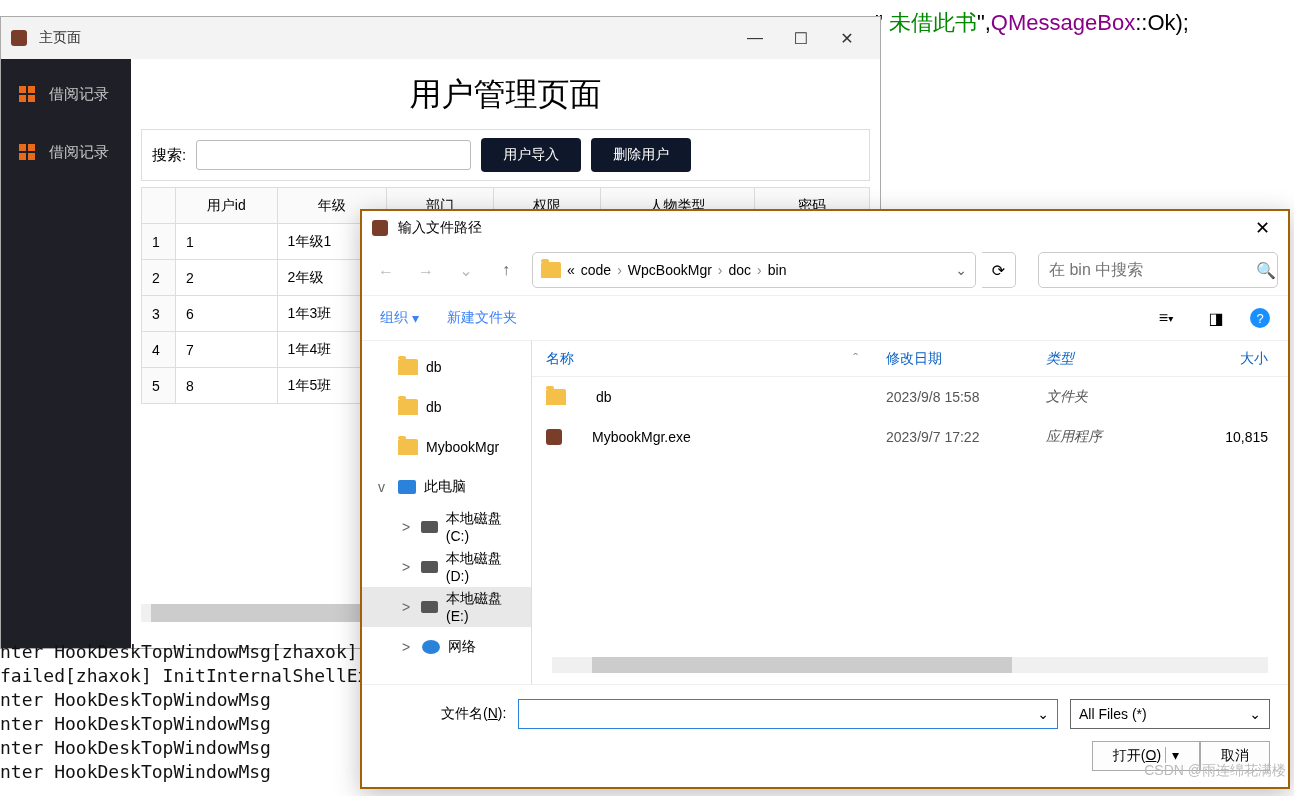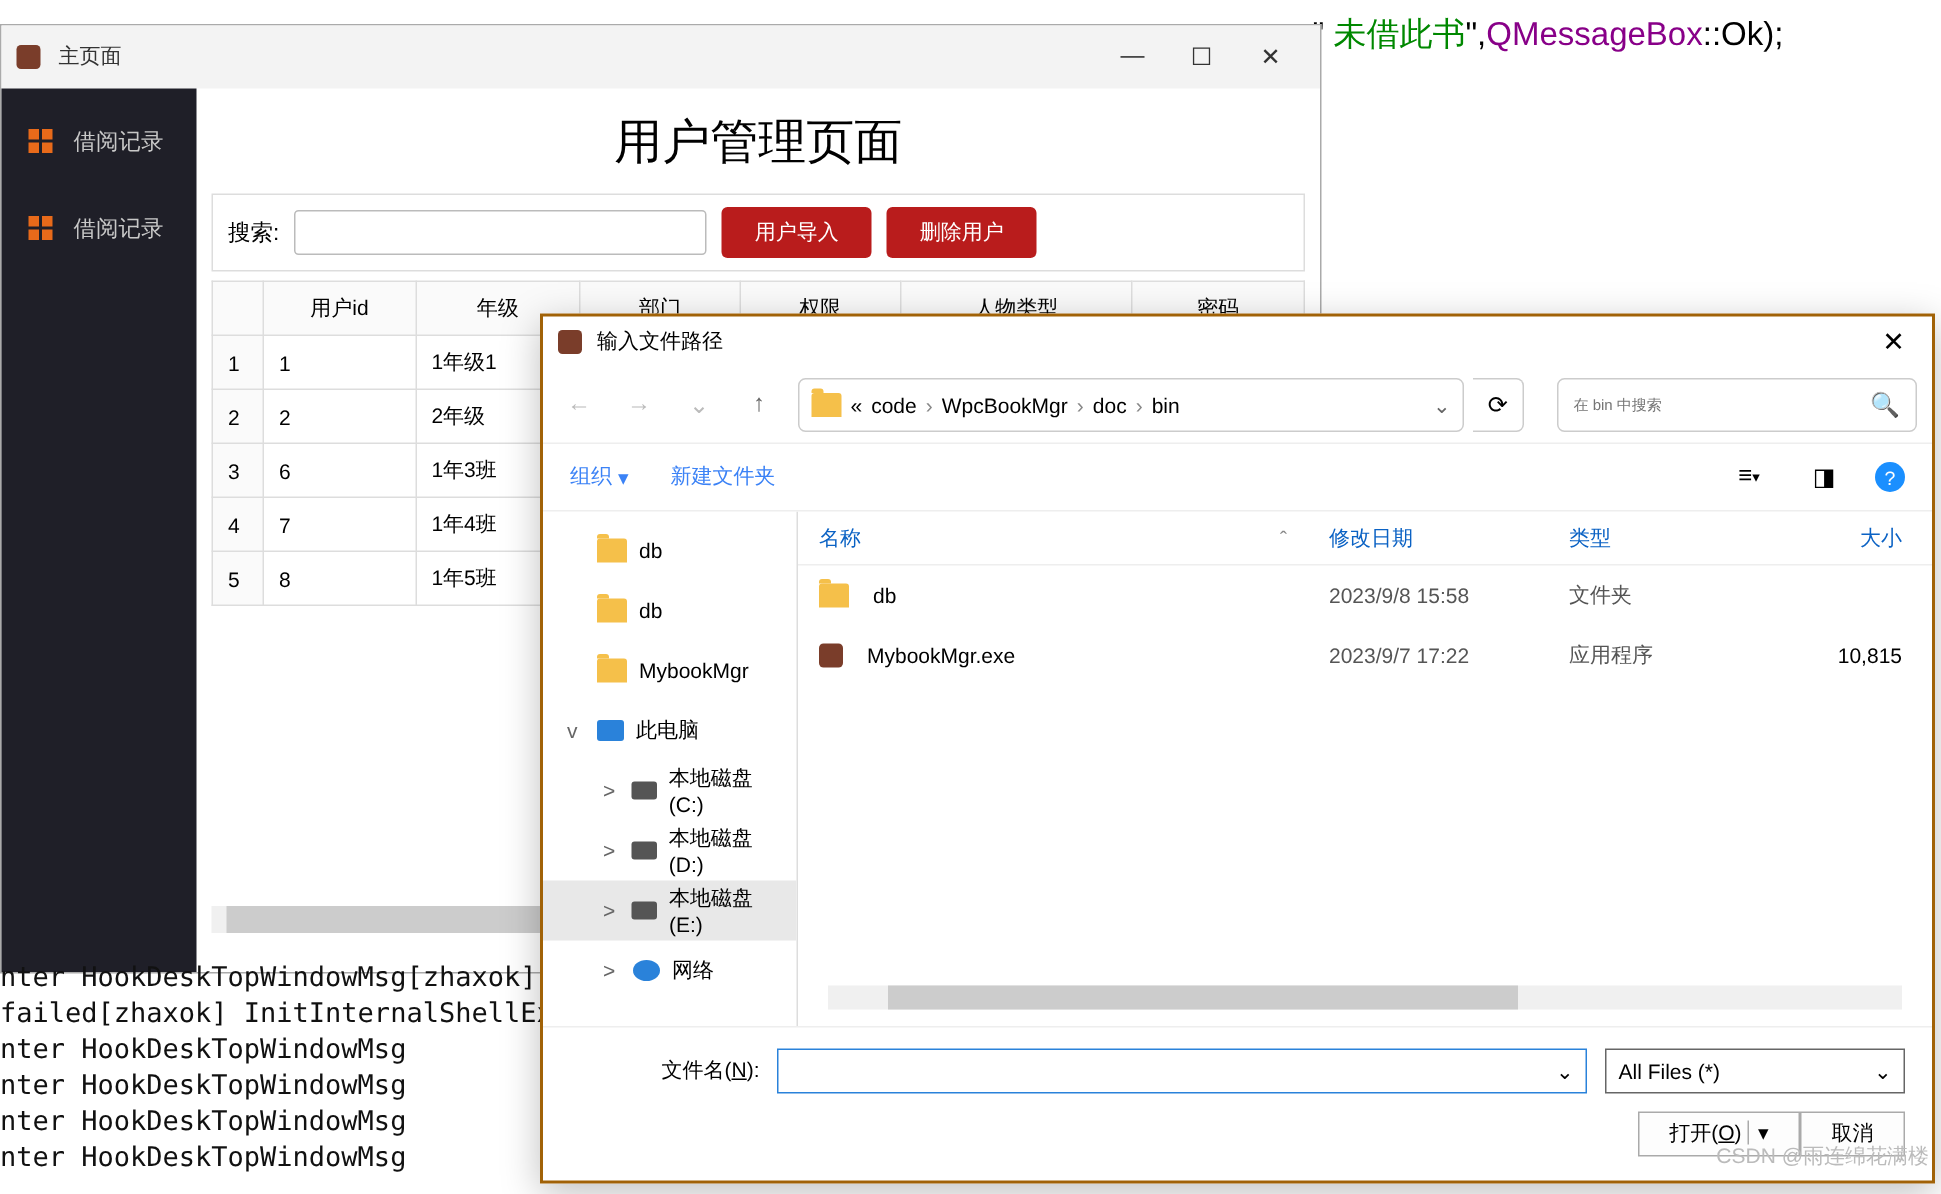--- a/index.html
+++ b/index.html
@@ -21,21 +21,21 @@
     .sb-item { display: flex; align-items: center; height: 58px; padding-left: 18px; color: #c8c8c8; font-size: 15px; cursor: pointer; }
     .sb-item.active { background: #111; color: #fff; }
     .sb-icon { width: 16px; height: 16px; margin-right: 14px; display: grid; grid-template: 1fr 1fr / 1fr 1fr; gap: 2px; }
     .sb-icon > div { background: #e86a1a; }
     
     .mw-main { flex: 1; padding: 10px; position: relative; }
     .mw-h1 { text-align: center; font-size: 32px; font-weight: normal; margin: 4px 0 12px; }
     .search-row { display: flex; align-items: center; gap: 10px; border: 1px solid #ddd; padding: 8px 10px; }
     .search-row label { font-size: 15px; }
     .search-row input { width: 275px; height: 30px; border: 1px solid #bbb; padding: 0 6px; border-radius: 3px; }
-    .btn-primary { background: #b91c1c; color: #fff; border: none; padding: 8px 22px; font-size: 14px; border-radius: 4px; cursor: pointer; }
+    .btn-primary { background: #0f172a; color: #fff; border: none; padding: 8px 22px; font-size: 14px; border-radius: 4px; cursor: pointer; }
     
     .tbl { margin-top: 6px; border: 1px solid #ccc; width: 100%; border-collapse: collapse; font-size: 14px; }
     .tbl th, .tbl td { border: 1px solid #ddd; padding: 6px 10px; text-align: left; height: 36px; }
     .tbl th { font-weight: normal; text-align: center; background: #fafafa; }
     .rowhdr { text-align: center; width: 34px; background: #fafafa; }
     .scroll-bot { margin-top: 200px; height: 18px; background: #f0f0f0; position: relative; }
     .scroll-bot .thumb { position: absolute; left: 10px; width: 700px; height: 100%; background: #ccc; }
     
     
     .console { position: absolute; top: 640px; left: 0; font-family: Consolas, monospace; font-size: 18px; line-height: 24px; color: #111; white-space: pre; }
@@ -49,21 +49,21 @@
     
     .fd-nav { height: 50px; display: flex; align-items: center; padding: 0 10px; gap: 12px; }
     .nav-btn { width: 28px; height: 28px; display:flex; align-items:center; justify-content:center; color:#666; cursor: pointer; }
     .nav-btn.disabled { color: #bbb; }
     .breadcrumb { flex: 1; height: 36px; border: 1px solid #ccc; border-radius: 5px; display: flex; align-items: center; padding: 0 8px; gap: 6px; font-size: 14px; }
     .folder-icon { width: 20px; height: 16px; background: #f5c04a; border-radius: 2px 2px 0 0; position: relative; }
     .folder-icon::before { content:''; position:absolute; top:-3px; left:0; width:8px; height:3px; background:#f5c04a; border-radius:2px 2px 0 0; }
     .bc-sep { color: #888; }
     .refresh { width:34px; height:36px; border:1px solid #ccc; border-left:none; border-radius:0 5px 5px 0; margin-left:-6px; display:flex; align-items:center; justify-content:center; cursor:pointer; }
     .searchbox { width: 240px; height: 36px; border: 1px solid #ccc; border-radius: 5px; display: flex; align-items: center; padding: 0 10px; margin-left: 10px; }
-    .searchbox input { border: none; flex: 1; font-size: 10px; outline: none; color: #888; }
+    .searchbox input { border: none; flex: 1; font-size: 16px; outline: none; color: #888; }
     
     .fd-toolbar { height: 46px; display:flex; align-items:center; padding: 0 18px; gap: 28px; border-top:1px solid #eee; border-bottom:1px solid #eee; }
     .tb-link { color: #3b82f6; font-size: 14px; cursor:pointer; display:flex; align-items:center; gap:4px; }
     .tb-icons { margin-left:auto; display:flex; gap:18px; align-items:center; }
     .tb-ibtn { width:32px; height:28px; display:flex; align-items:center; justify-content:center; border:1px solid transparent; cursor:pointer; }
     .tb-ibtn.lines { border:none; }
     .help-circle { width:20px; height:20px; border-radius:50%; background:#1a8fff; color:#fff; display:flex; align-items:center; justify-content:center; font-size:13px; }
     
     .fd-body { flex:1; display:flex; overflow:hidden; }
     .tree { width:170px; border-right:1px solid #ddd; padding: 6px 0; overflow:hidden; }
@@ -71,22 +71,22 @@
     .tree-item.sub { padding-left: 40px; }
     .tree-item.selected { background:#e8e8e8; }
     .exp { width:12px; color:#666; }
     .drive-icon { width:18px; height:12px; background:#555; border-radius:2px; position:relative; }
     .pc-icon { width:18px; height:14px; background:#2a82da; border-radius:2px; }
     .net-icon { width:18px; height:14px; background:#2a82da; border-radius:50%; }
     
     .filelist { flex:1; display:flex; flex-direction:column; }
     .fl-hdr { display:flex; height:36px; align-items:center; border-bottom:1px solid #eee; font-size:14px; color:#0b62c4; }
     .fl-hdr > div { padding: 0 14px; }
-    .col-name { width: 340px; display:flex; align-items:center; gap:6px; }
-    .col-date { width: 160px; } .col-type { width: 120px; } .col-size { flex:1; text-align:right; padding-right:20px !important; }
+    .col-name { width: 340px; display:flex; align-items:center; gap:20px; }
+    .col-date { width: 160px; } .col-type { width: 120px; font-style: italic; } .col-size { flex:1; text-align:right; padding-right:20px !important; }
     .fl-row { display:flex; height:40px; align-items:center; font-size:14px; }
     .fl-row > div { padding: 0 14px; }
     .fl-row .col-date, .fl-row .col-type { color:#555; }
     .app-ico { width:16px;height:16px;background:#7a3d2a;border-radius:3px;display:inline-block;margin-right:10px; }
     .fld-ico { display:inline-block;margin-right:10px; }
     .fl-scroll { margin-top:auto; height:16px; background:#f0f0f0; position:relative; margin:200px 20px 10px; }
     .fl-scroll .thumb { position:absolute; left:40px; width:420px; height:100%; background:#ccc; }
     
     .fd-bottom { padding: 14px 18px 16px; display:flex; flex-direction:column; gap:12px; border-top:1px solid #eee; }
     .fn-row { display:flex; align-items:center; gap:12px; }

